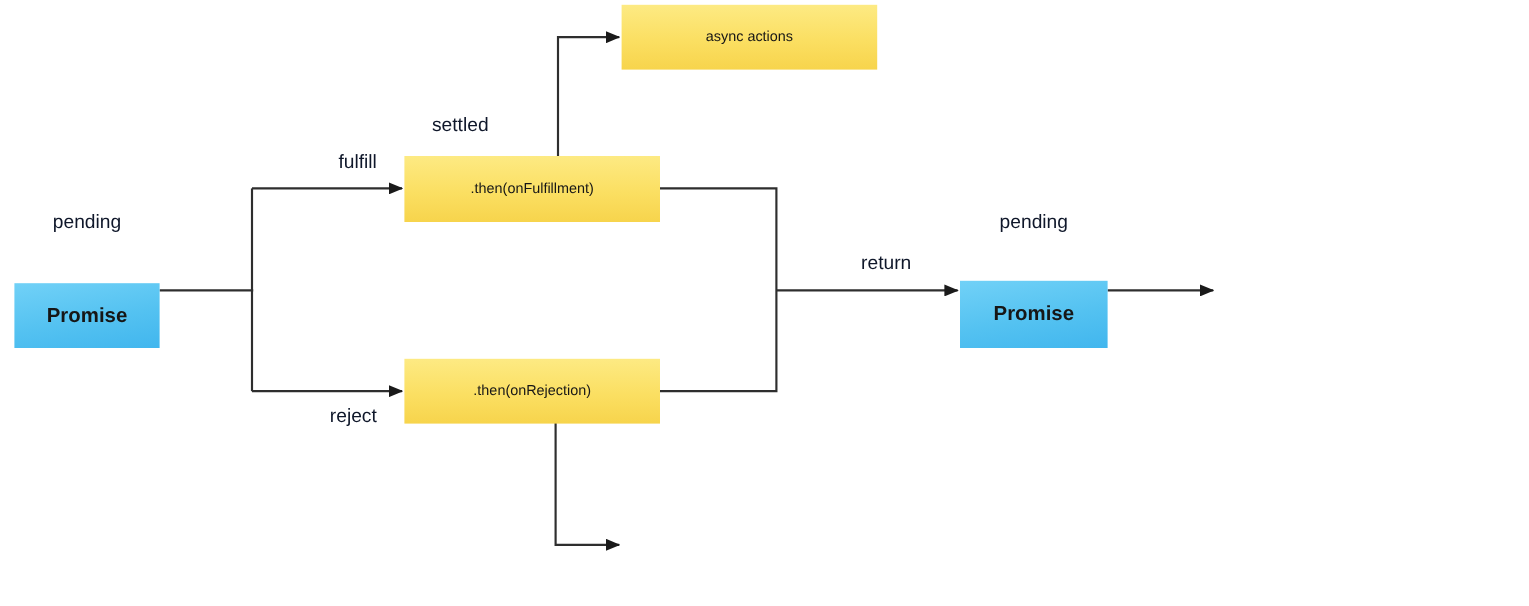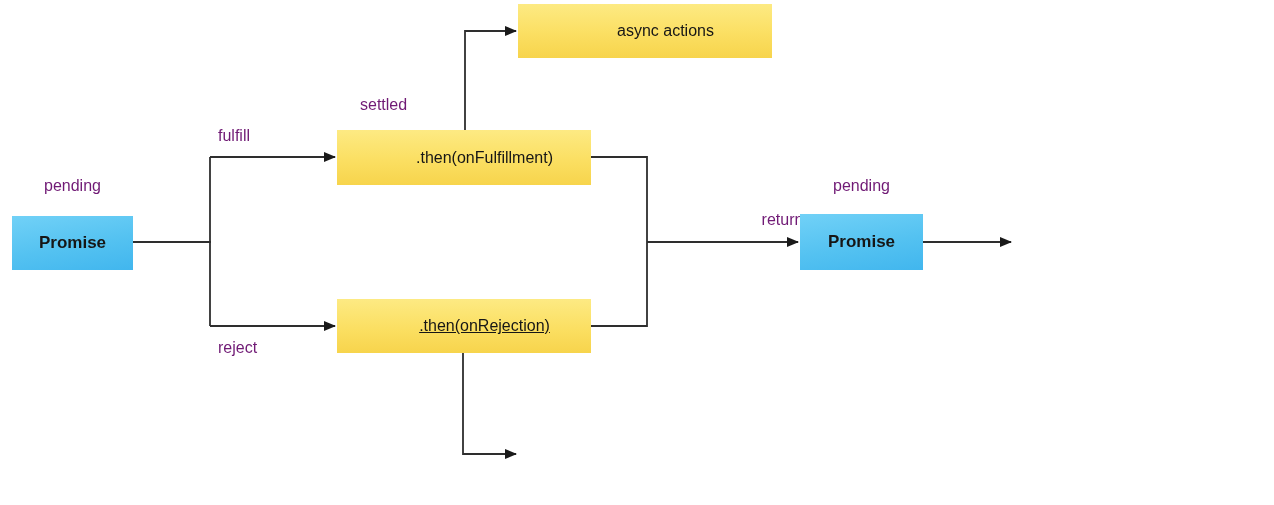--- a/index.html
+++ b/index.html
@@ -14,45 +14,45 @@
   .wire{fill:none;stroke:#2e2e2e;stroke-width:1.8px;}
   .node{
     position:absolute;
     display:flex;flex-direction:column;
     align-items:center;justify-content:center;
     color:#161616;text-align:center;
     white-space:nowrap;
   }
   .node.blue{
     background:linear-gradient(170deg,#71d1f7 0%,#54c2f1 55%,#41b6ee 100%);
-    font-weight:700;font-size:17px;
+    font-weight:700;font-size:17px;margin-top:20px;
   }
   .node.yellow{
     background:linear-gradient(180deg,#fdea83 0%,#fbdf62 55%,#f7d44c 100%);
-    font-size:16px;line-height:1.45;padding-left:41px;
+    font-size:12px;line-height:1.45;
   }
   .lbl{
     position:absolute;
-    font-size:16px;color:#701a75;
+    font-size:16px;color:#0f172a;
     white-space:nowrap;
   }
   
   .promise1{left:12px;top:216px;width:121px;height:54px;}
   .then-fulfillment{left:337px;top:130px;width:213px;height:55px;justify-content:center;}
   .async-actions{left:518px;top:4px;width:213px;height:54px;}
-  .then-rejection{left:337px;top:299px;width:213px;height:54px;text-decoration:underline;}
+  .then-rejection{left:337px;top:299px;width:213px;height:54px;}
   .error-handling{left:518px;top:426px;width:213px;height:55px;}
   .promise2{left:800px;top:214px;width:123px;height:56px;}
   .then-catch{left:1013px;top:213px;width:212px;height:57px;}
   
   .lbl-pending1{left:12px;top:177px;width:121px;text-align:center;}
   .lbl-settled{left:360px;top:96px;}
-  .lbl-fulfill{left:218px;top:127px;width:96px;text-align:left;}
-  .lbl-reject{left:218px;top:339px;width:96px;text-align:left;}
-  .lbl-return{left:647px;top:211px;width:183px;text-align:center;padding-left:44px;}
+  .lbl-fulfill{left:218px;top:127px;width:96px;text-align:right;}
+  .lbl-reject{left:218px;top:339px;width:96px;text-align:right;}
+  .lbl-return{left:647px;top:211px;width:183px;text-align:center;}
   .lbl-pending2{left:800px;top:177px;width:123px;text-align:center;}
 </style>
 </head>
 <body>
 
 <div class="canvas">
 
   <svg class="wires" viewBox="0 0 1274 505" xmlns="http://www.w3.org/2000/svg">
     <defs>
       <marker id="arw" markerWidth="12" markerHeight="10" refX="11" refY="5" orient="auto" markerUnits="userSpaceOnUse">

